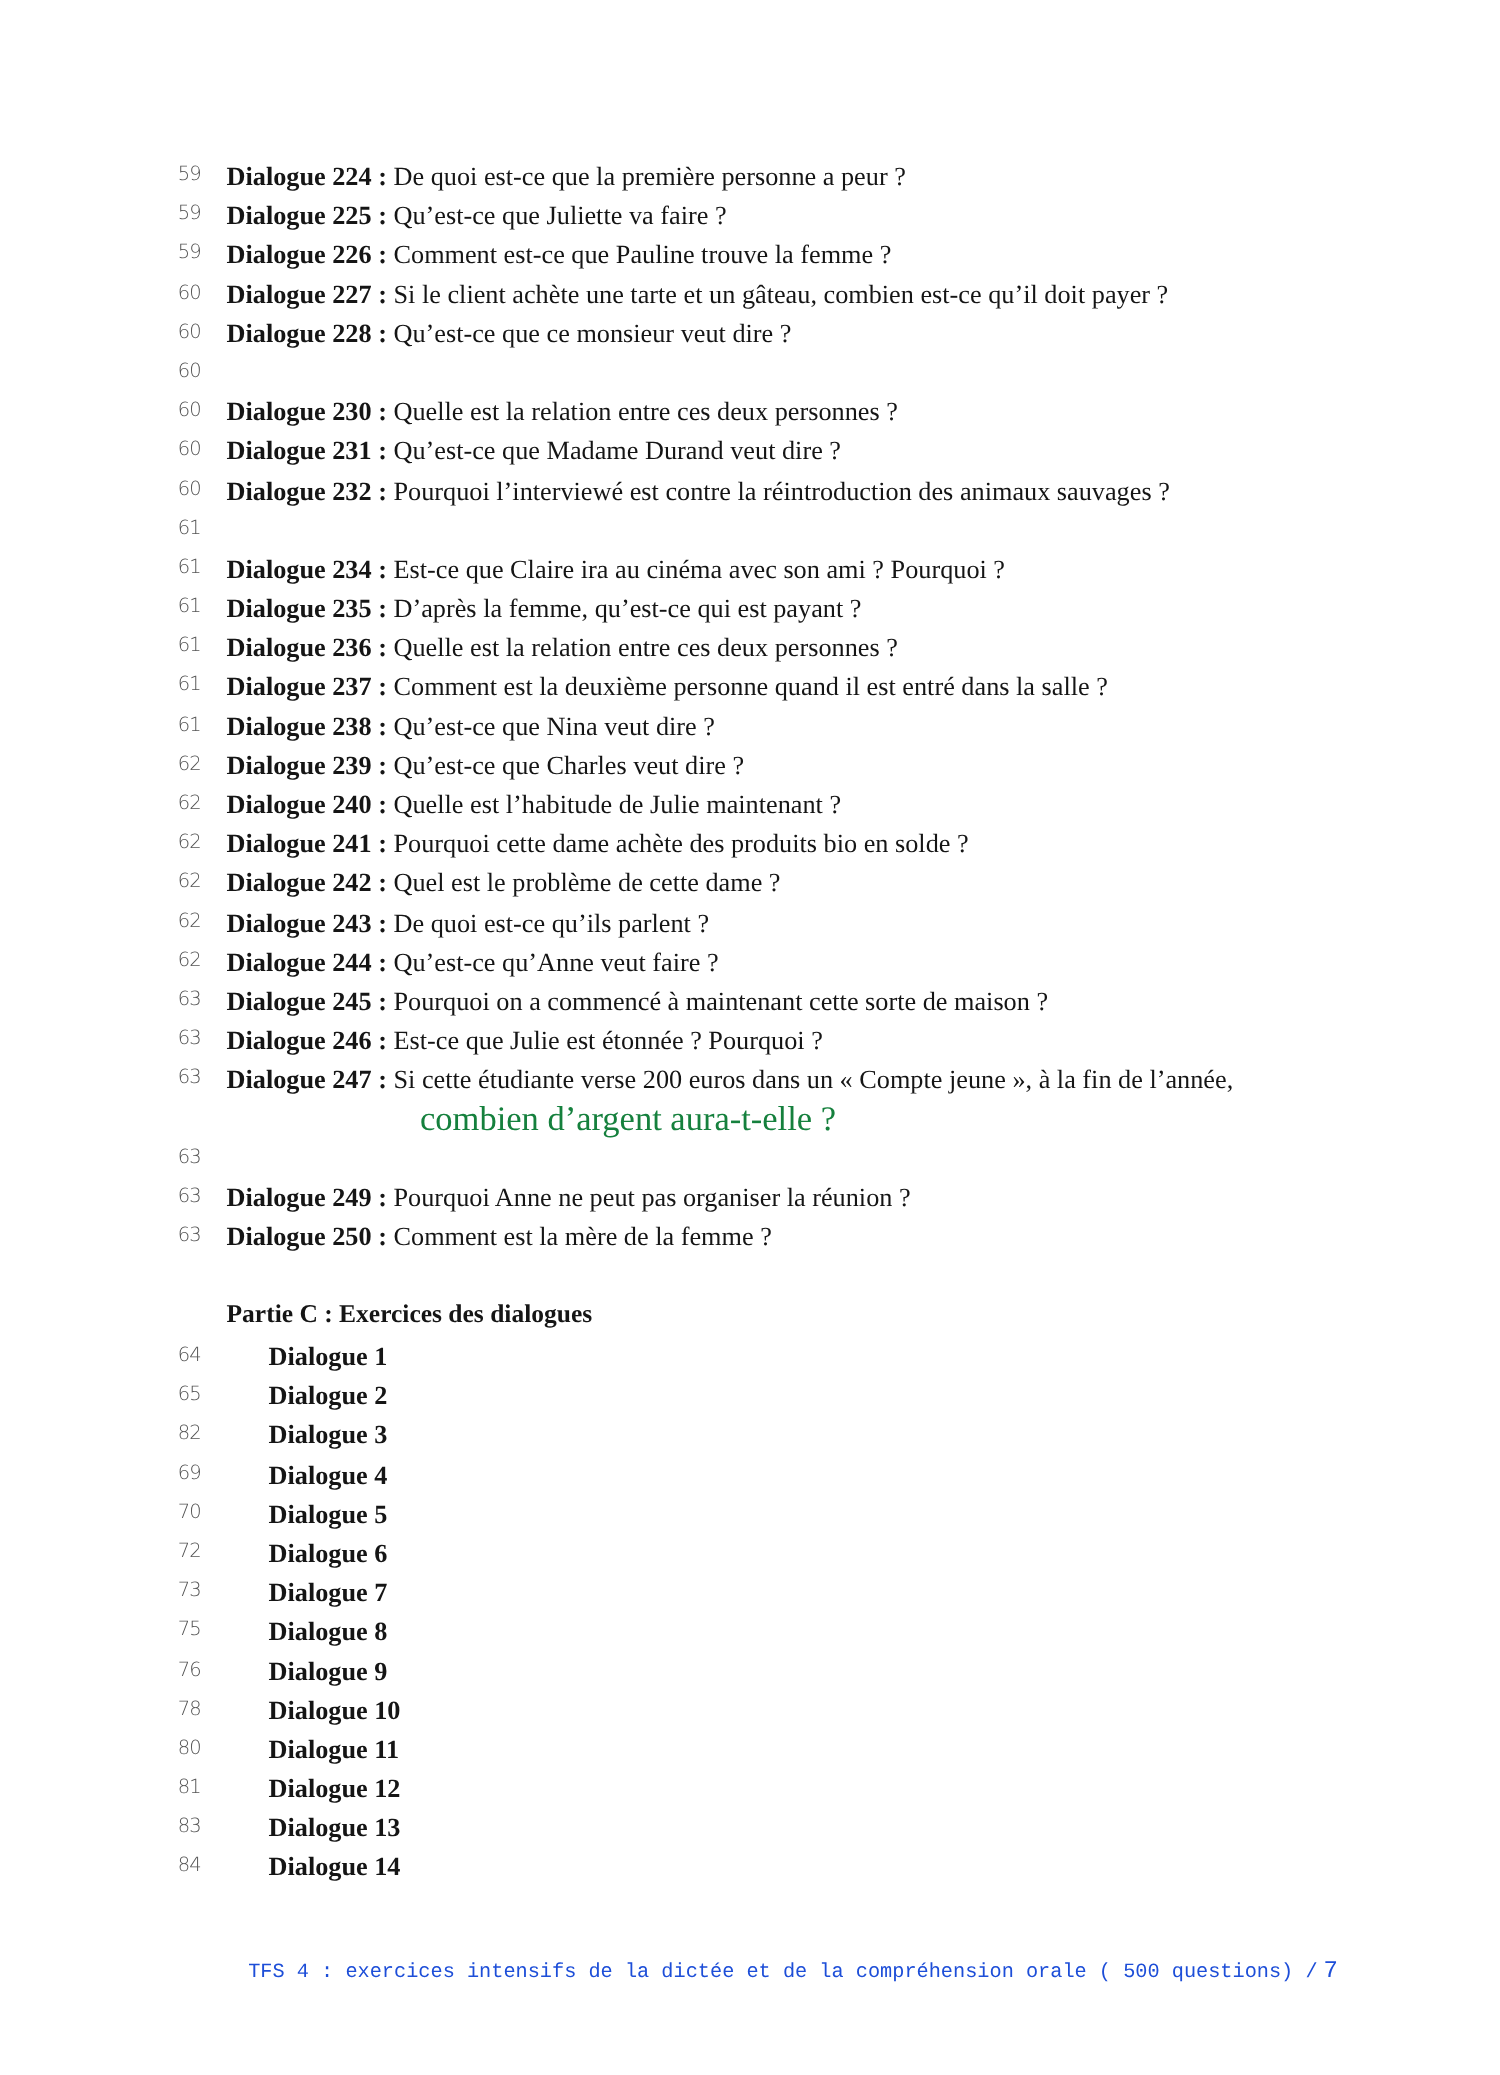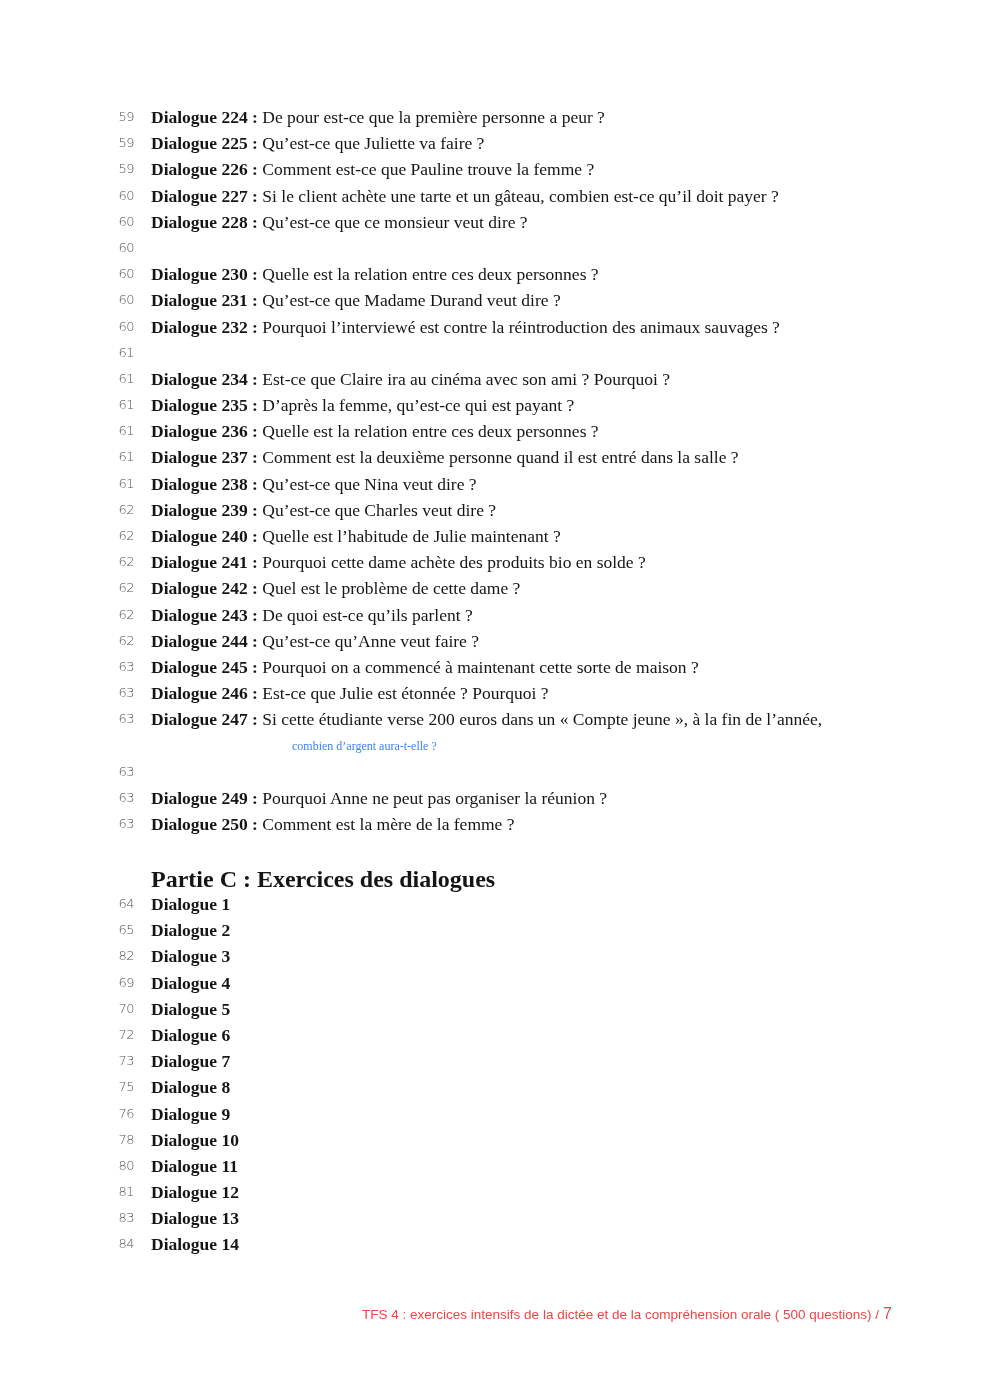--- a/index.html
+++ b/index.html
@@ -6,36 +6,36 @@
     body { width: 1000px; height: 1383px; position: relative; overflow: hidden; }
     .page { position: absolute; left: 0; top: 0; width: 1000px; height: 1383px; border-radius: 16px; }
     .toc { position: absolute; left: 0; top: 104px; width: 1000px; }
     .row { position: relative; height: 26.2px; line-height: 26.2px; white-space: nowrap; }
     .row.wrap { height: 52.4px; }
     .pg { position: absolute; left: 100px; width: 34px; text-align: right; top: 0;
           font-family: "DejaVu Sans", sans-serif; font-size: 13px; color: #555555; font-weight: 300; letter-spacing: -0.5px; }
     .entry { position: absolute; left: 151px; top: 0; font-family: "Liberation Serif", serif; font-size: 17.5px; color: #151515; }
     .entry .lbl { font-weight: bold; }
     .entry .q { font-weight: normal; }
-    .cont { position: absolute; left: 292px; top: 26.2px; font-family: "Liberation Serif", serif; font-size: 12px; color: #3b82f6; }
-    .part-title { position: absolute; left: 151px; top: 866px; font-family: "Liberation Serif", serif; font-size: 24px; font-weight: bold; color: #151515; white-space: nowrap; }
+    .cont { position: absolute; left: 280px; top: 26.2px; font-family: "Liberation Serif", serif; font-size: 23px; color: #15803d; }
+    .part-title { position: absolute; left: 151px; top: 866px; font-family: "Liberation Serif", serif; font-size: 17px; font-weight: bold; color: #151515; white-space: nowrap; }
     .toc2 { position: absolute; left: 0; top: 891px; width: 1000px; }
-    .toc2 .entry { font-weight: bold; }
-    .footer { position: absolute; right: 108px; top: 1305px; font-family: Liberation Sans, sans-serif; font-size: 13.5px; color: #ef4444; white-space: nowrap; margin-left: 32px; }
+    .toc2 .entry { font-weight: bold; margin-left: 28px; }
+    .footer { position: absolute; right: 108px; top: 1305px; font-family: Liberation Mono, monospace; font-size: 13.5px; color: #1d4ed8; white-space: nowrap; margin-left: 32px; }
     .footer .pnum { font-size: 16px; margin-left: 4px; }
   </style>
 </head>
 <body>
 
 <div class="page">
 
   <div class="toc" id="toc-b">
       <div class="row">
         <span class="pg">59</span>
-        <span class="entry"><span class="lbl">Dialogue 224 :</span> <span class="q">De pour est-ce que la première personne a peur ?</span></span>
+        <span class="entry"><span class="lbl">Dialogue 224 :</span> <span class="q">De quoi est-ce que la première personne a peur ?</span></span>
       </div>
       <div class="row">
         <span class="pg">59</span>
         <span class="entry"><span class="lbl">Dialogue 225 :</span> <span class="q">Qu’est-ce que Juliette va faire ?</span></span>
       </div>
       <div class="row">
         <span class="pg">59</span>
         <span class="entry"><span class="lbl">Dialogue 226 :</span> <span class="q">Comment est-ce que Pauline trouve la femme ?</span></span>
       </div>
       <div class="row">

